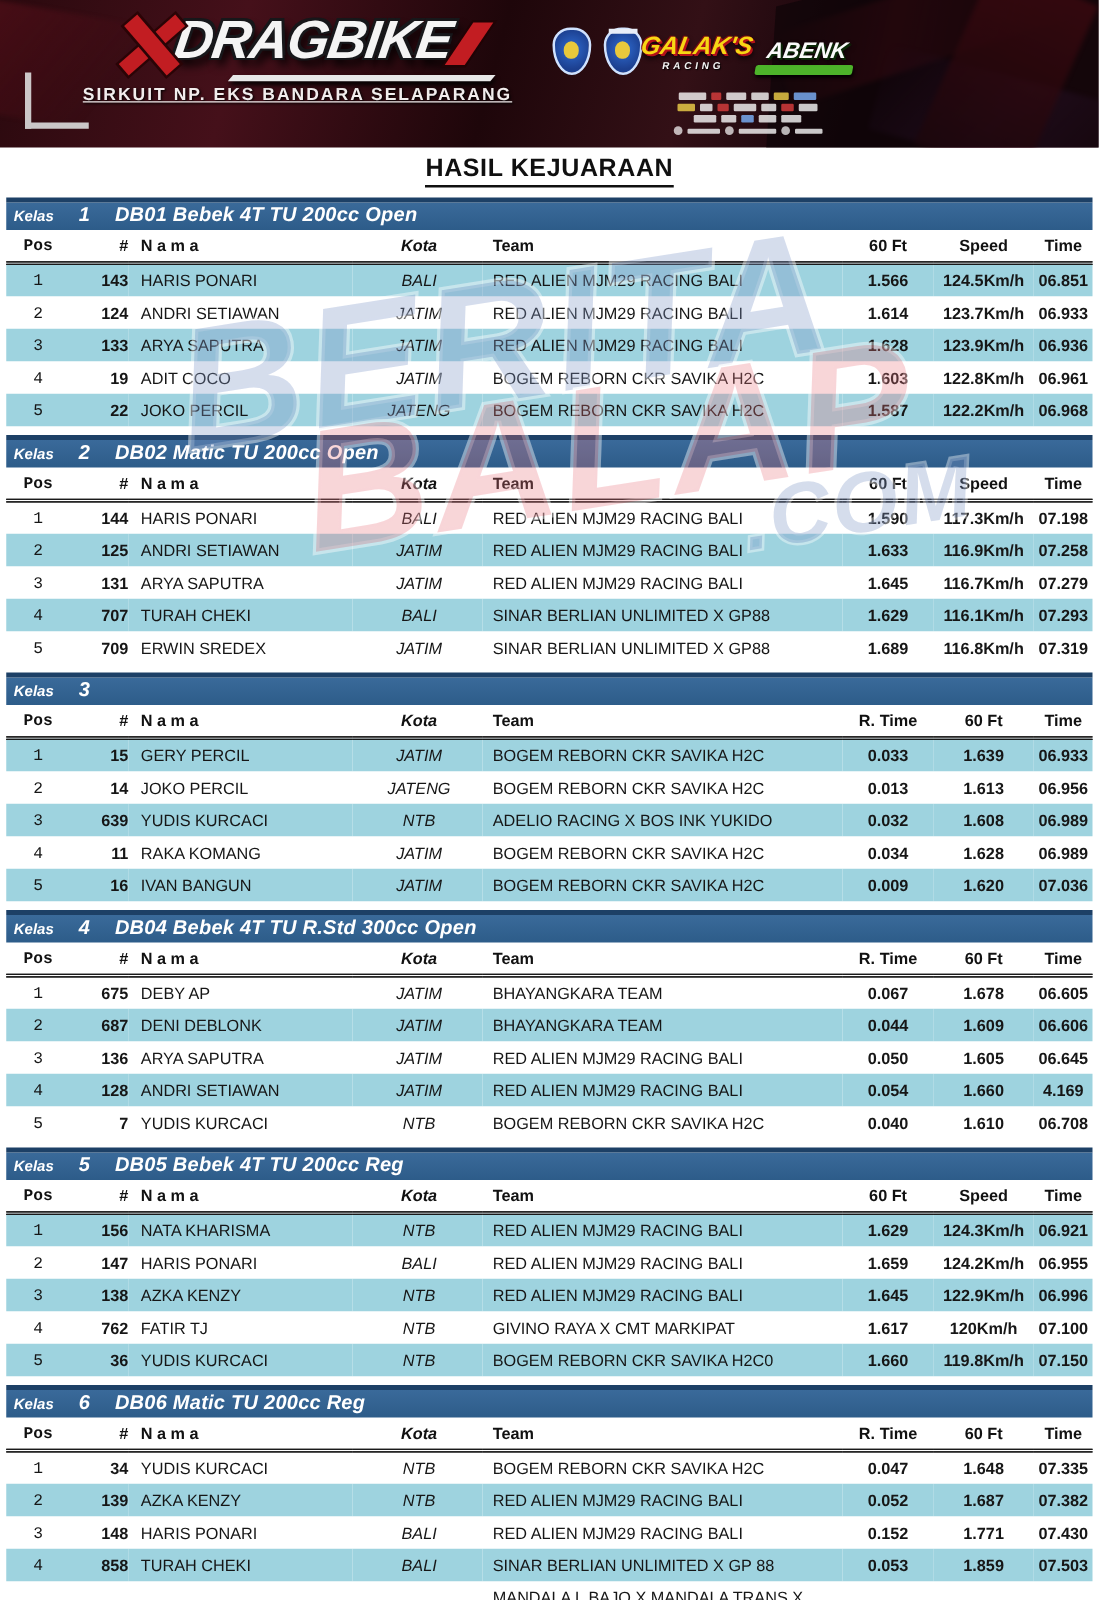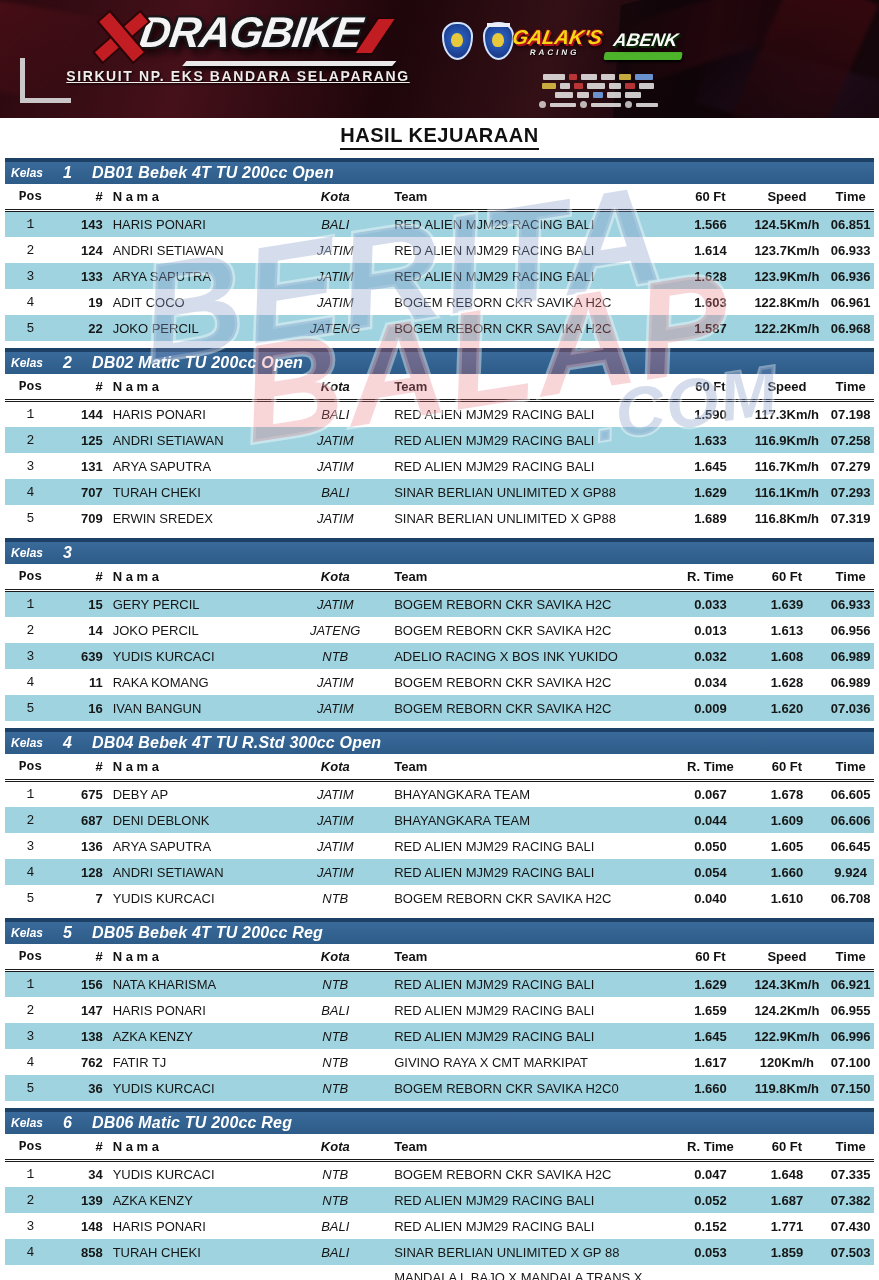--- a/index.html
+++ b/index.html
@@ -453,21 +453,21 @@
             <td class="c7">06.645</td>
           </tr>
           <tr class="hl">
             <td class="c0">4</td>
             <td class="c1">128</td>
             <td class="c2">ANDRI SETIAWAN</td>
             <td class="c3">JATIM</td>
             <td class="c4">RED ALIEN MJM29 RACING BALI</td>
             <td class="c5">0.054</td>
             <td class="c6">1.660</td>
-            <td class="c7">9.924</td>
+            <td class="c7">4.169</td>
           </tr>
           <tr>
             <td class="c0">5</td>
             <td class="c1">7</td>
             <td class="c2">YUDIS KURCACI</td>
             <td class="c3">NTB</td>
             <td class="c4">BOGEM REBORN CKR SAVIKA H2C</td>
             <td class="c5">0.040</td>
             <td class="c6">1.610</td>
             <td class="c7">06.708</td>

